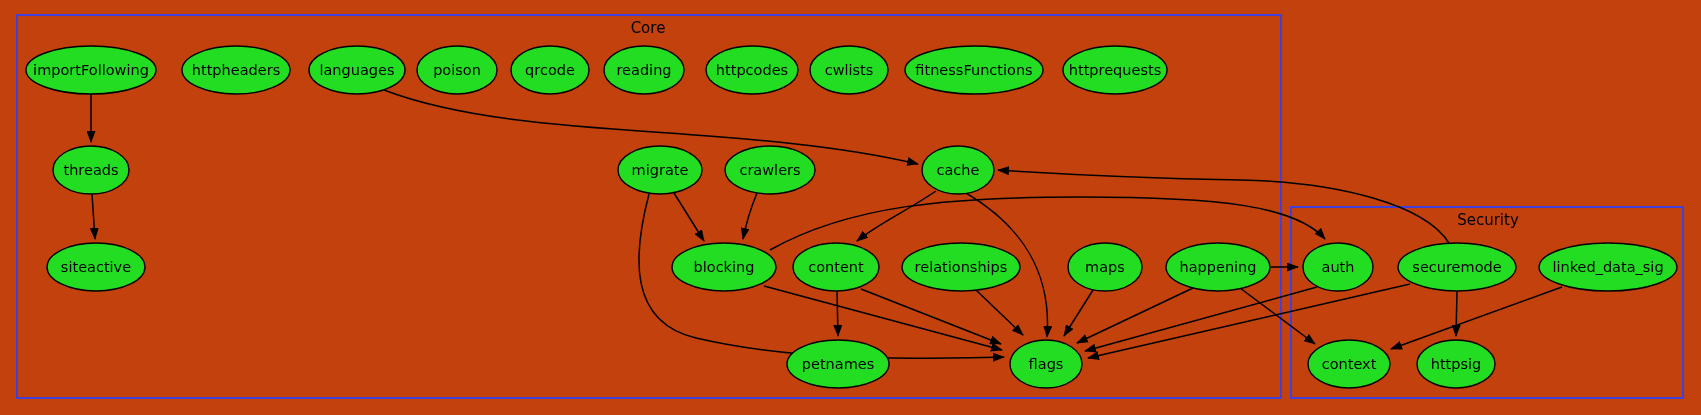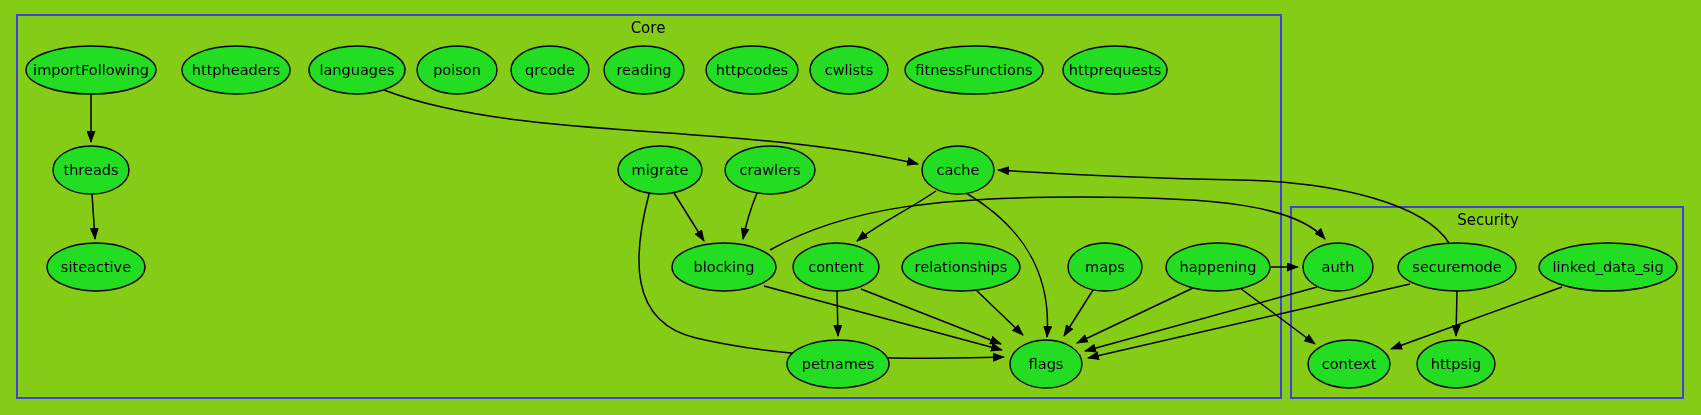--- a/index.html
+++ b/index.html
@@ -5,21 +5,21 @@
   html, body {
     margin: 0;
     padding: 0;
     background: #ffffff;
     font-family: "DejaVu Sans", sans-serif;
   }
   .canvas-wrap {
     width: 1701px;
     height: 415px;
     position: relative;
-    background: #84cc16;
+    background: #c2410c;
   }
   svg { display: block; }
   .cluster-rect {
     fill: none;
     stroke-width: 2px;
   }
   .cluster-label {
     font-size: 15px;
     fill: #000000;
     text-anchor: middle;

